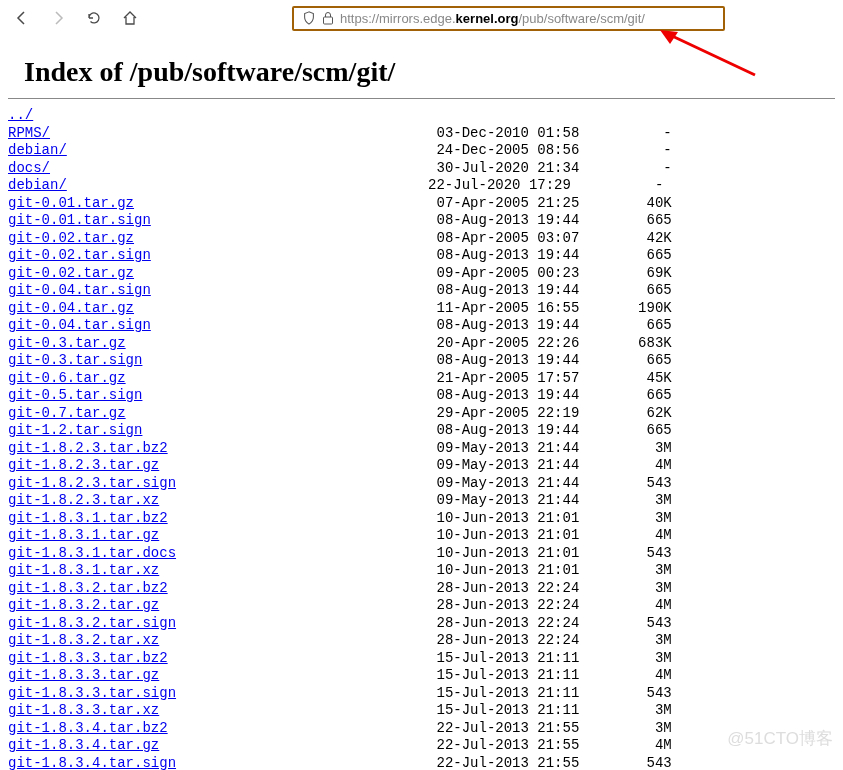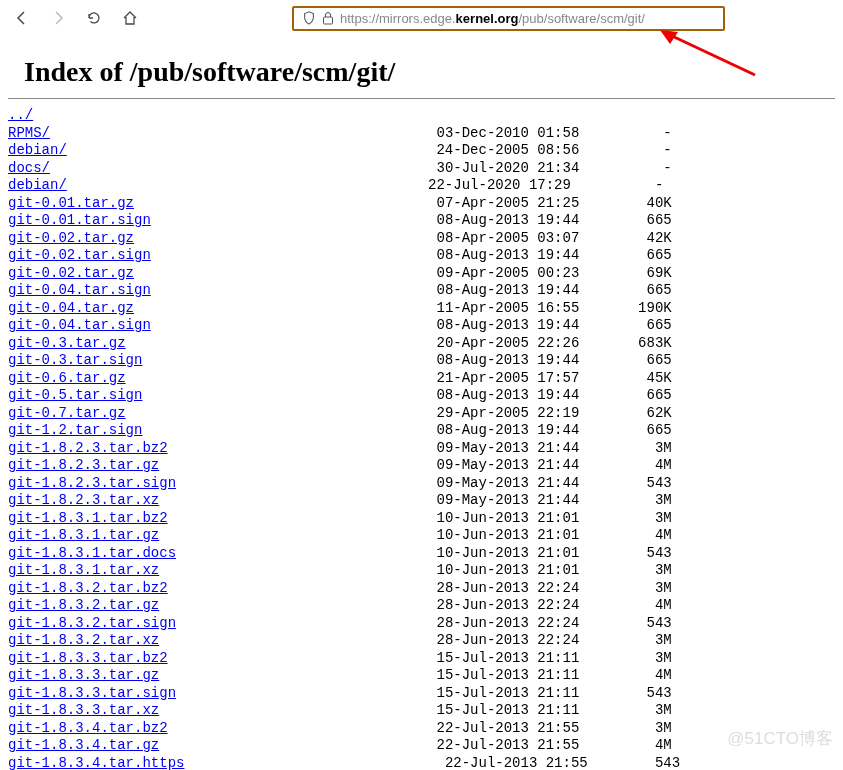--- a/index.html
+++ b/index.html
@@ -170,21 +170,21 @@
 <a href="#">git-1.8.3.2.tar.bz2</a>                                28-Jun-2013 22:24         3M
 <a href="#">git-1.8.3.2.tar.gz</a>                                 28-Jun-2013 22:24         4M
 <a href="#">git-1.8.3.2.tar.sign</a>                               28-Jun-2013 22:24        543
 <a href="#">git-1.8.3.2.tar.xz</a>                                 28-Jun-2013 22:24         3M
 <a href="#">git-1.8.3.3.tar.bz2</a>                                15-Jul-2013 21:11         3M
 <a href="#">git-1.8.3.3.tar.gz</a>                                 15-Jul-2013 21:11         4M
 <a href="#">git-1.8.3.3.tar.sign</a>                               15-Jul-2013 21:11        543
 <a href="#">git-1.8.3.3.tar.xz</a>                                 15-Jul-2013 21:11         3M
 <a href="#">git-1.8.3.4.tar.bz2</a>                                22-Jul-2013 21:55         3M
 <a href="#">git-1.8.3.4.tar.gz</a>                                 22-Jul-2013 21:55         4M
-<a href="#">git-1.8.3.4.tar.https</a>                               22-Jul-2013 21:55        543
+<a href="#">git-1.8.3.4.tar.sign</a>                               22-Jul-2013 21:55        543
                                  22-Jul-2013 21:55         3M
                                   24-May-2013 19:43         3M
                                    24-May-2013 19:43         4M
                                  24-May-2013 19:43        543
                                    24-May-2013 19:43         3M
 </pre>
 </div>
 
 <div class="watermark">@51CTO博客</div>
 

